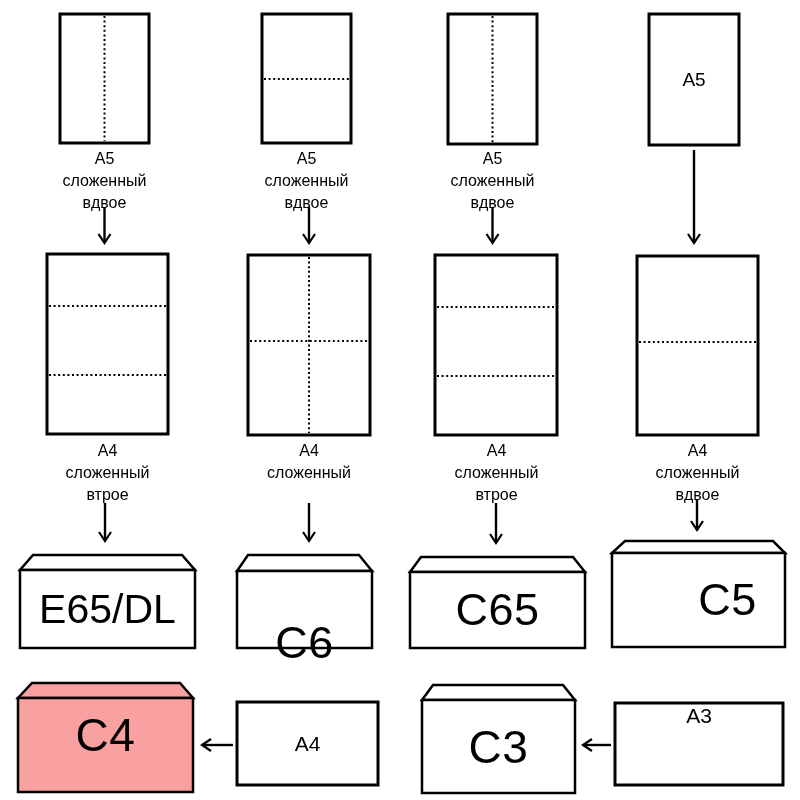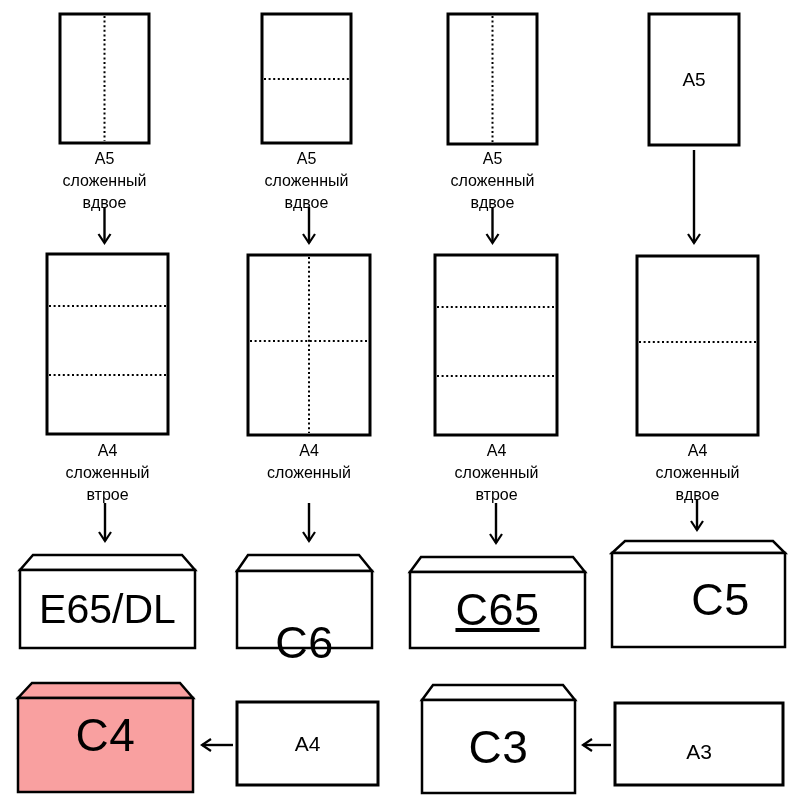--- a/index.html
+++ b/index.html
@@ -158,21 +158,21 @@
     <div>втрое</div>
   </div>
   <div class="caption" style="left:632px; top:440px; width:131px;">
     <div>A4</div>
     <div>сложенный</div>
     <div>вдвое</div>
   </div>
 
   <div class="label env-label env-label-e65" style="left:20px; top:570px; width:175px; height:78px;">E65/DL</div>
   <div class="label env-label" style="left:237px; top:604px; width:135px; height:77px;">C6</div>
-  <div class="label env-label" style="left:410px; top:572px; width:175px; height:76px;text-decoration:underline;">C65</div>
-  <div class="label env-label" style="left:612px; top:553px; width:173px; height:94px;padding-left:44px;">C5</div>
+  <div class="label env-label" style="left:410px; top:572px; width:175px; height:76px;">C65</div>
+  <div class="label env-label" style="left:612px; top:553px; width:187px; height:94px;padding-left:44px;">C5</div>
 
   <div class="label env-label env-label-big" style="left:18px; top:698px; width:175px; height:74px;">C4</div>
   <div class="label src-label" style="left:237px; top:702px; width:141px; height:83px;">A4</div>
   <div class="label env-label env-label-big" style="left:422px; top:700px; width:153px; height:93px;">C3</div>
-  <div class="label src-label" style="left:615px; top:711px; width:168px; height:82px;border-radius:9px;">A3</div>
+  <div class="label src-label" style="left:615px; top:675px; width:168px; height:82px;border-radius:9px;">A3</div>
 
 </div>
 
 </body></html>

